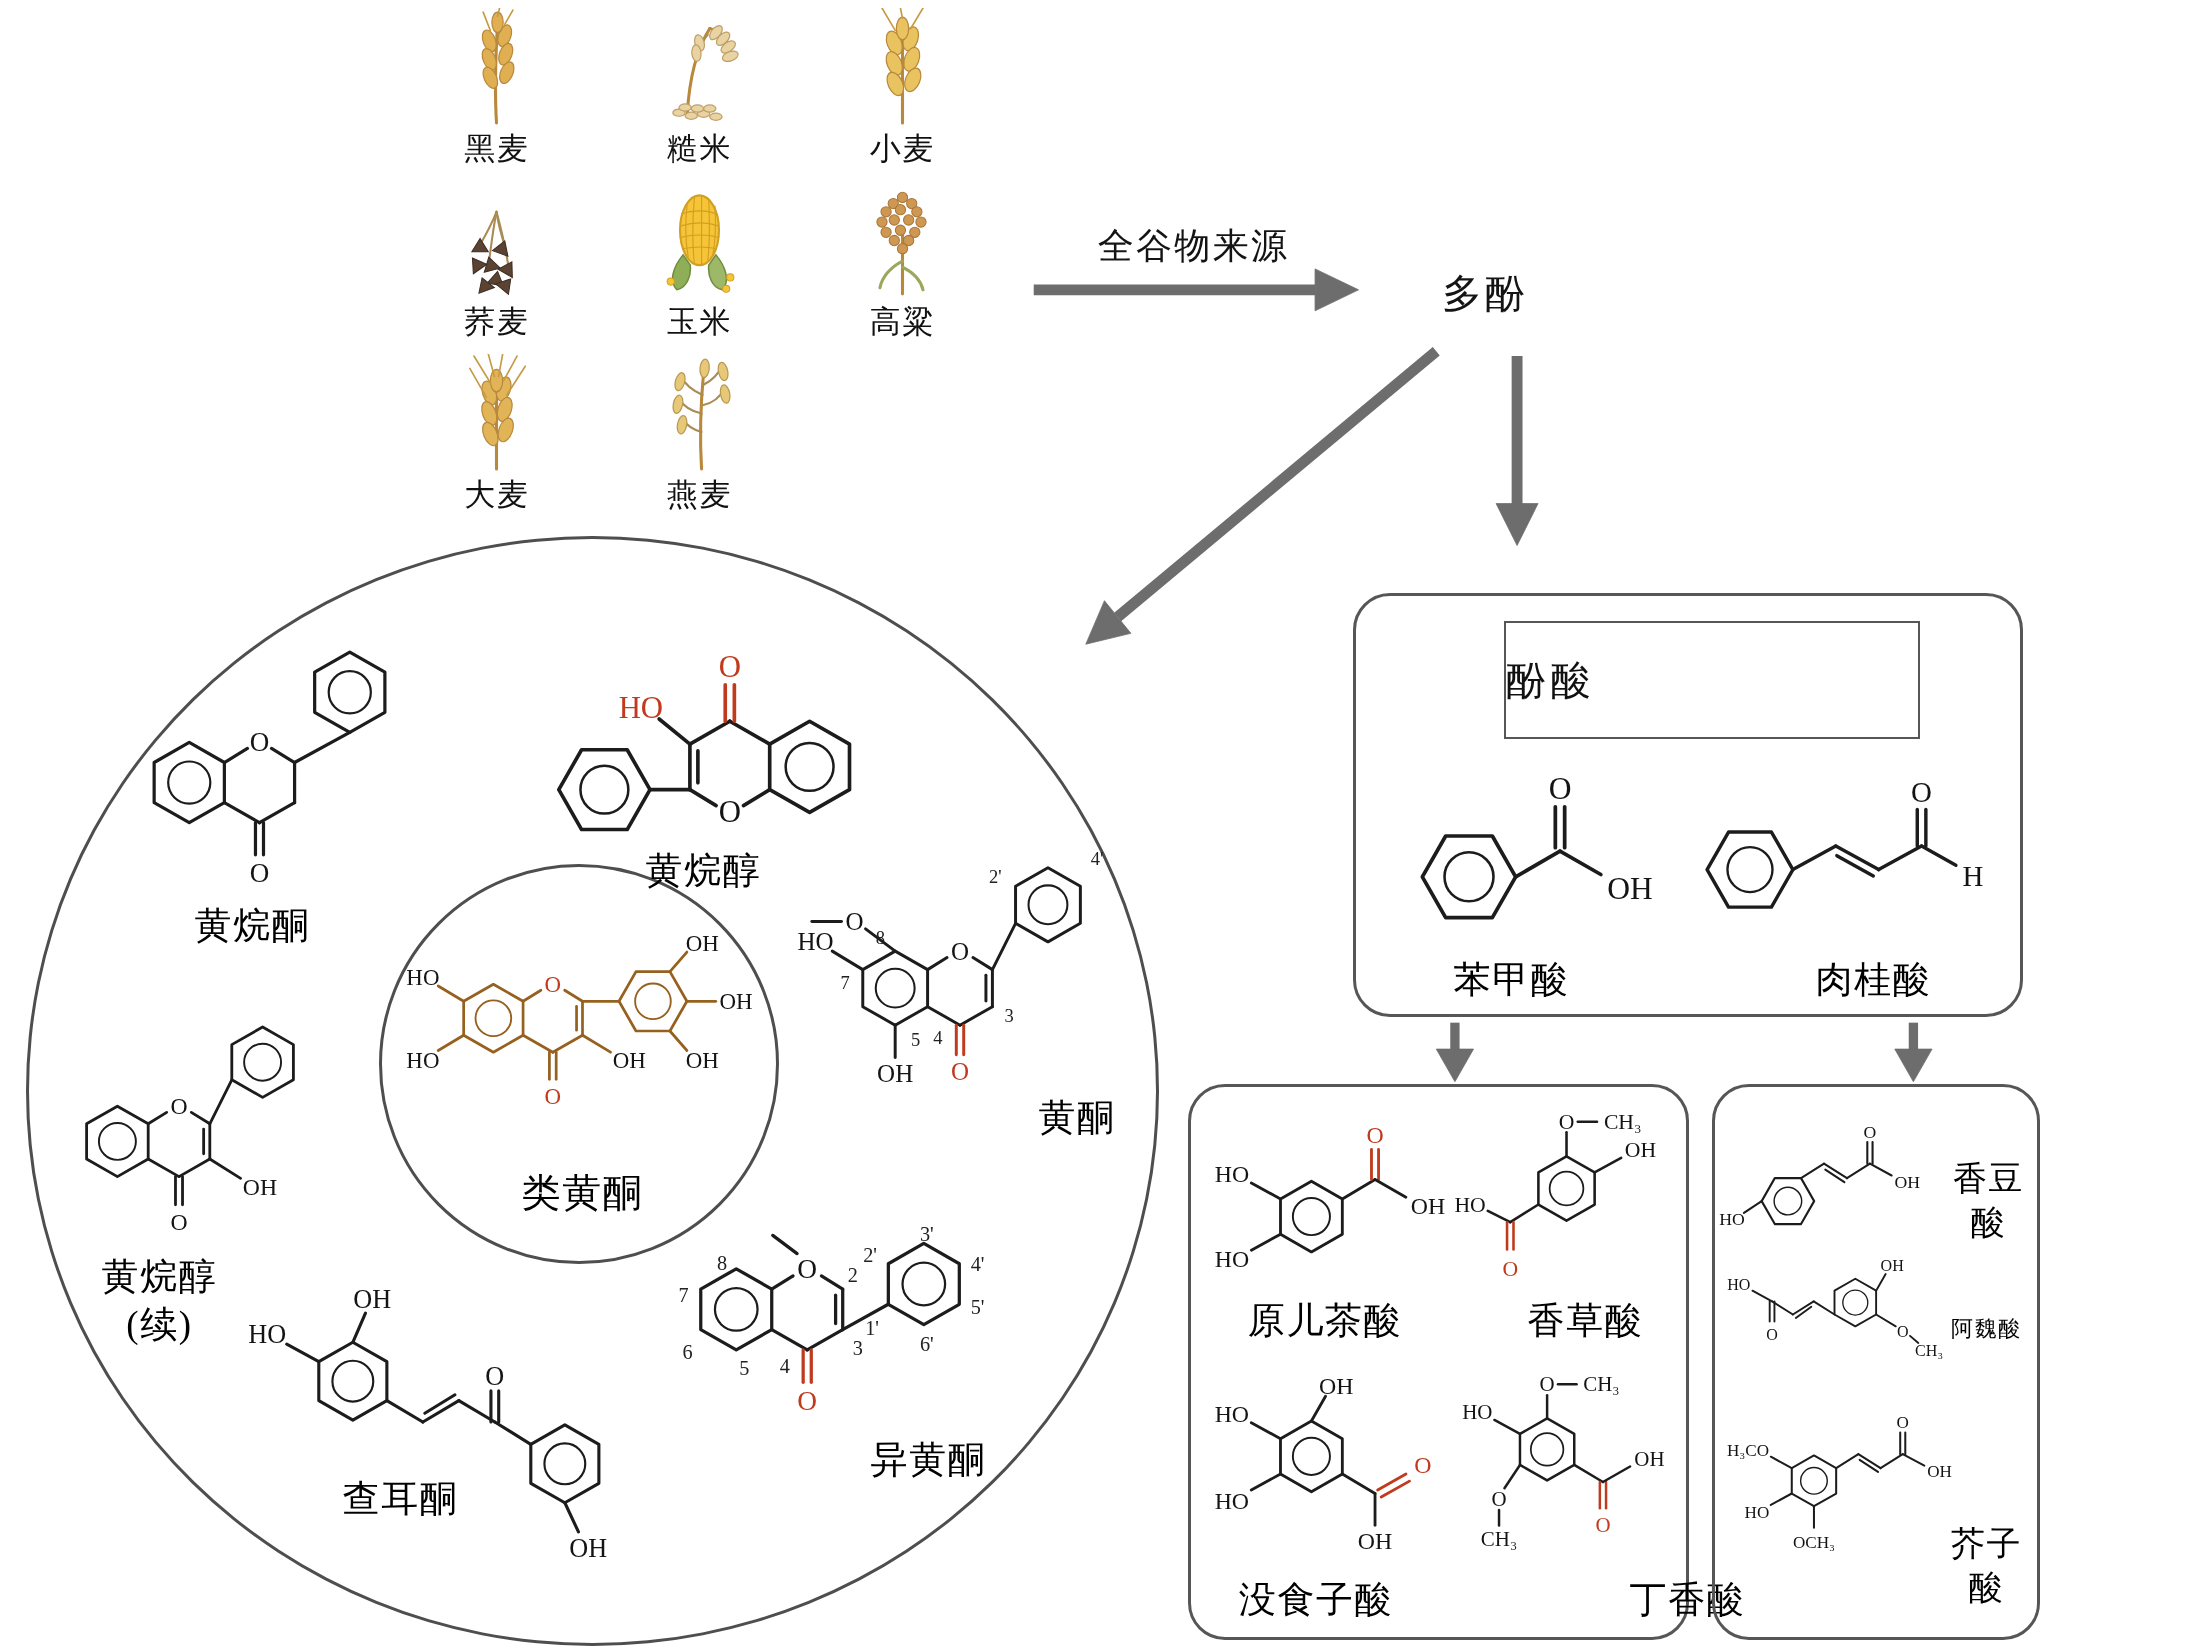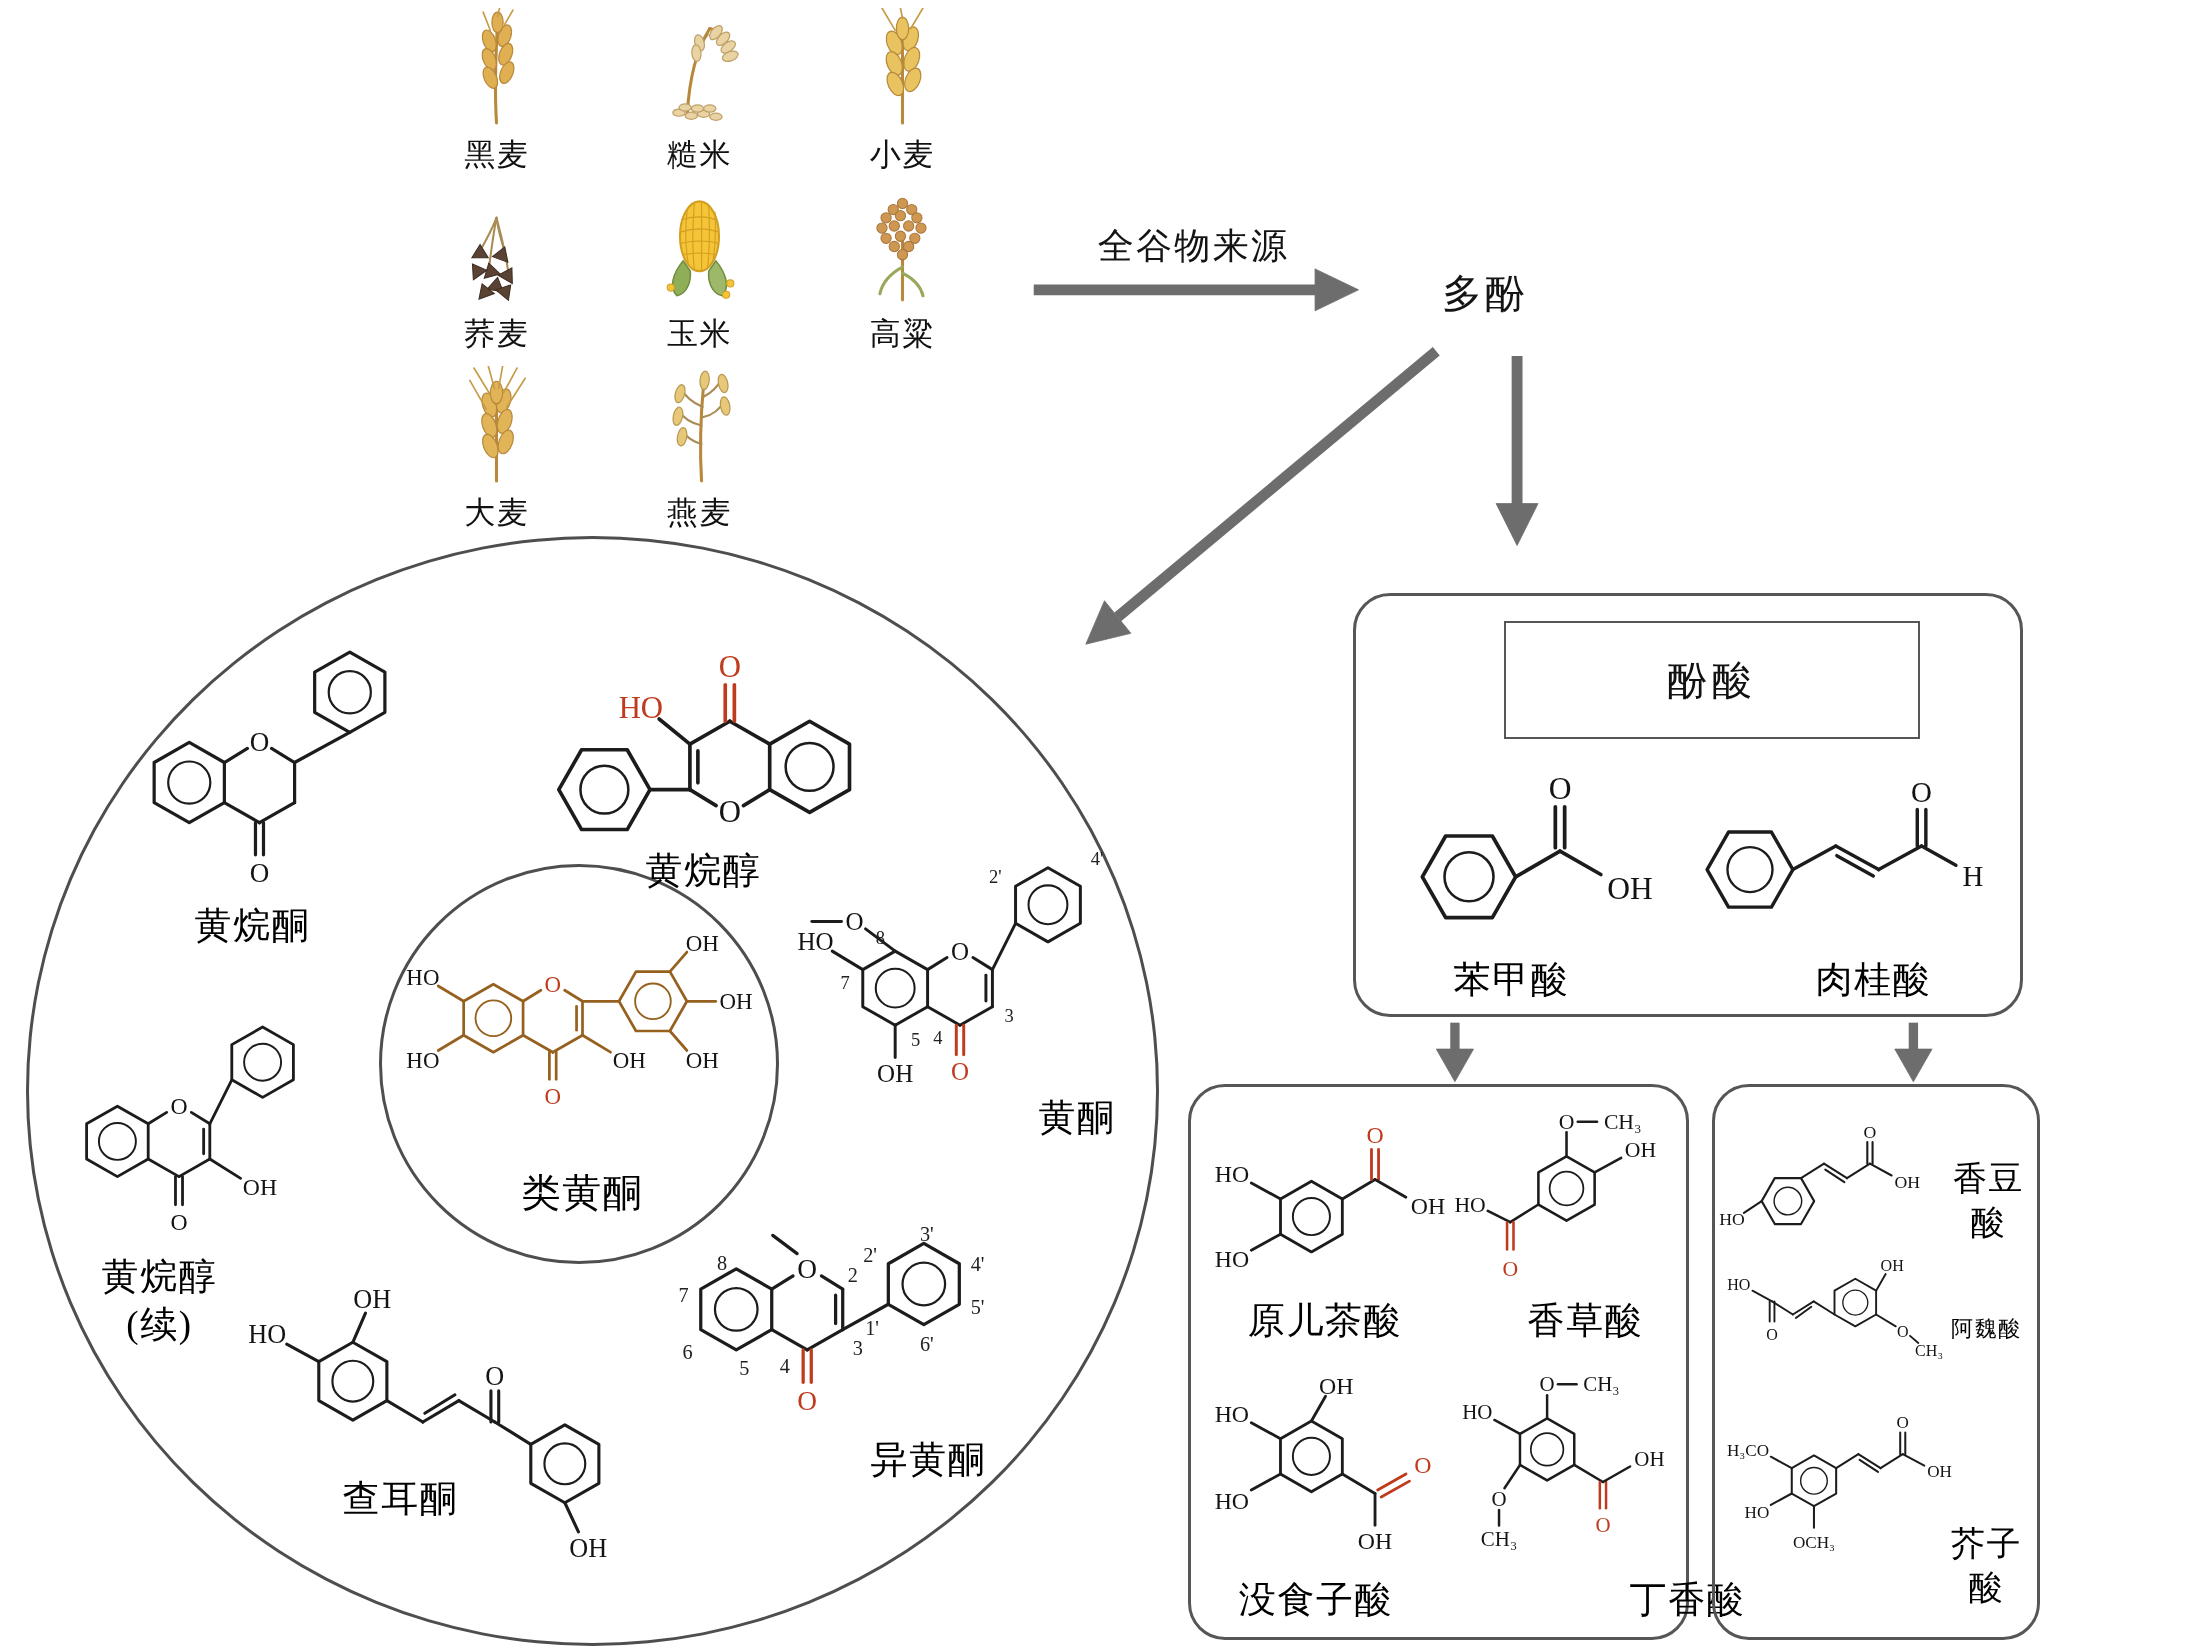--- a/index.html
+++ b/index.html
@@ -5,26 +5,26 @@
   *{margin:0;padding:0;box-sizing:border-box}
   html,body{background:#fff}
   body{font-family:"Liberation Serif","DejaVu Serif",serif;color:#111}
   #canvas{position:relative;width:2205px;height:1649px;background:#fff;overflow:hidden}
   .abs{position:absolute}
   .circle{position:absolute;border:3.1px solid #4e4e4e;border-radius:50%;background:transparent}
   .rbox{position:absolute;border:3.1px solid #565656;border-radius:37px;background:transparent}
   .slabel{position:absolute;font-size:37px;color:#000;text-align:center;letter-spacing:1.6px;line-height:1.3}
   .flow-label{position:absolute;font-size:36px;color:#141414;text-align:center;letter-spacing:2.3px}
   .big-label{position:absolute;font-size:40px;color:#141414;text-align:center;letter-spacing:3.1px}
-  .pa-title{position:absolute;border:2.3px solid #565656;text-align:center;font-size:40px;letter-spacing:4.7px;display:flex;align-items:center;justify-content:center}
+  .pa-title{position:absolute;border:2.3px solid #565656;text-align:center;font-size:40px;letter-spacing:4.7px;display:flex;align-items:center;justify-content:flex-start}
   
   .grain-grid{position:absolute;left:400px;top:7.8px;width:599px;display:grid;grid-template-columns:repeat(3,1fr);row-gap:11px;column-gap:9.3px}
   .gcell{display:flex;flex-direction:column;align-items:center}
   .gicon{width:103px;height:118px}
-  .gcap{font-size:31px;color:#111;margin-top:8px;letter-spacing:1.6px}
+  .gcap{font-size:31px;color:#111;margin-top:2px;letter-spacing:1.6px}
   .gstem{fill:none;stroke:#B8893C;stroke-width:3;stroke-linecap:round}
   .gstem2{fill:none;stroke:#A98B54;stroke-width:2;stroke-linecap:round}
   .gawn{stroke:#C69B45;stroke-width:1.6;fill:none;stroke-linecap:round}
   .gleaf{fill:none;stroke:#9AA85B;stroke-width:3;stroke-linecap:round}
   
   svg text{font-family:"Liberation Serif","DejaVu Serif",serif}
   .bond{stroke:#1c1c1c;stroke-width:3.2;fill:none;stroke-linecap:round}
   .ring{fill:none;stroke:#1c1c1c;stroke-width:3.2;stroke-linejoin:round}
   .arom{fill:none;stroke:#1c1c1c;stroke-width:2.2}
   .atom{font-size:27px;fill:#141414;text-anchor:middle;dominant-baseline:central}

